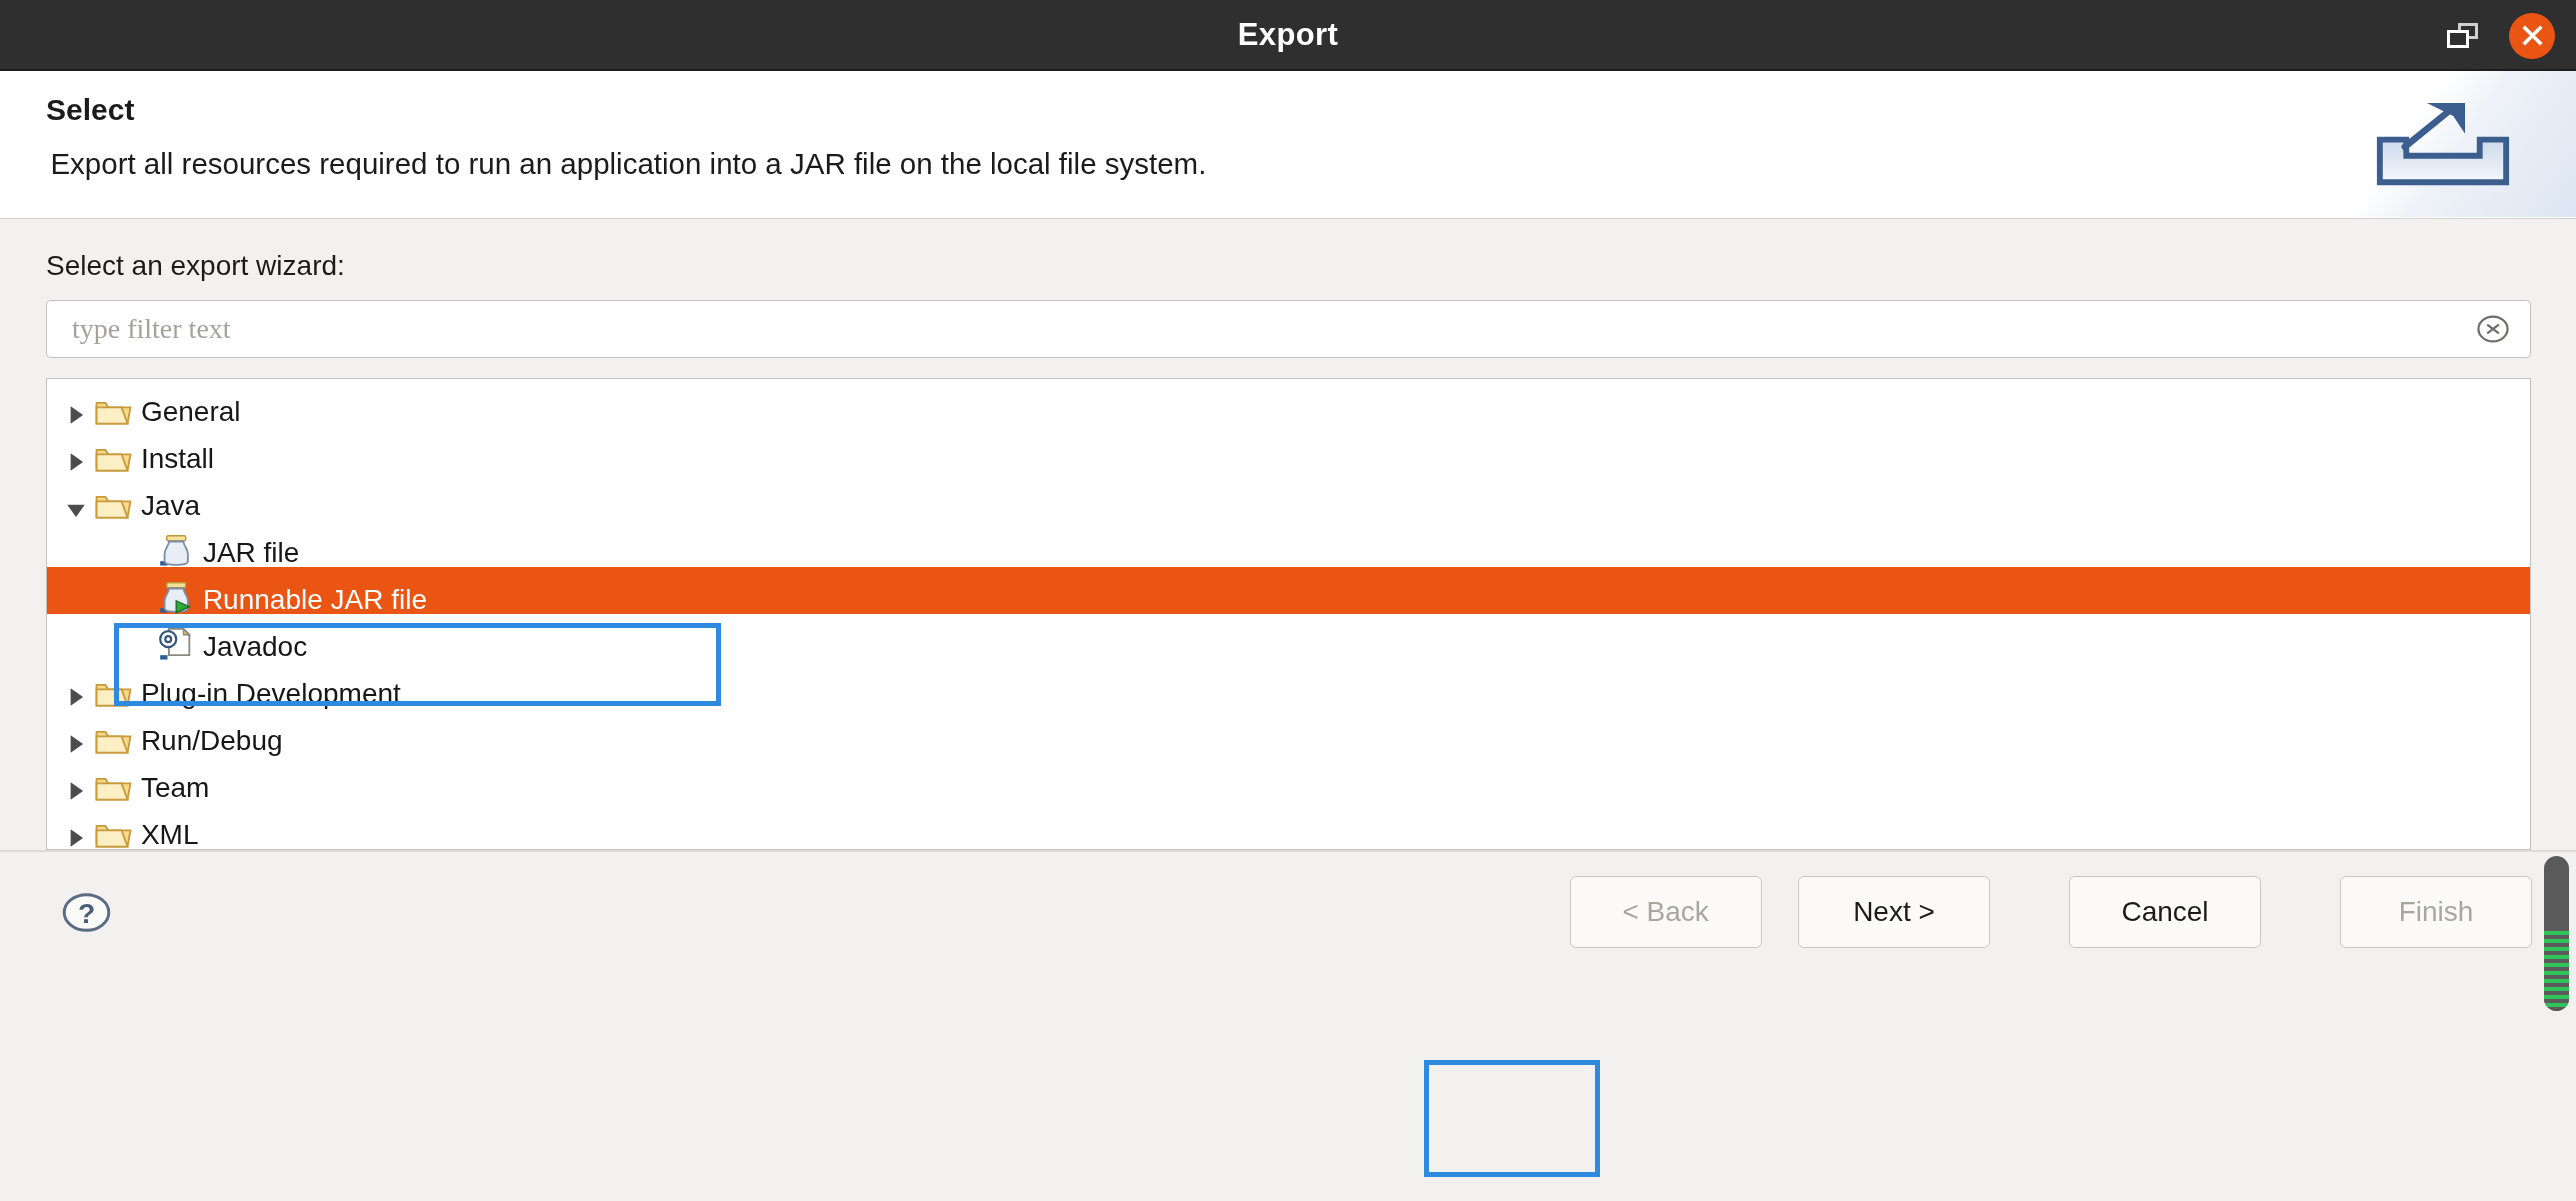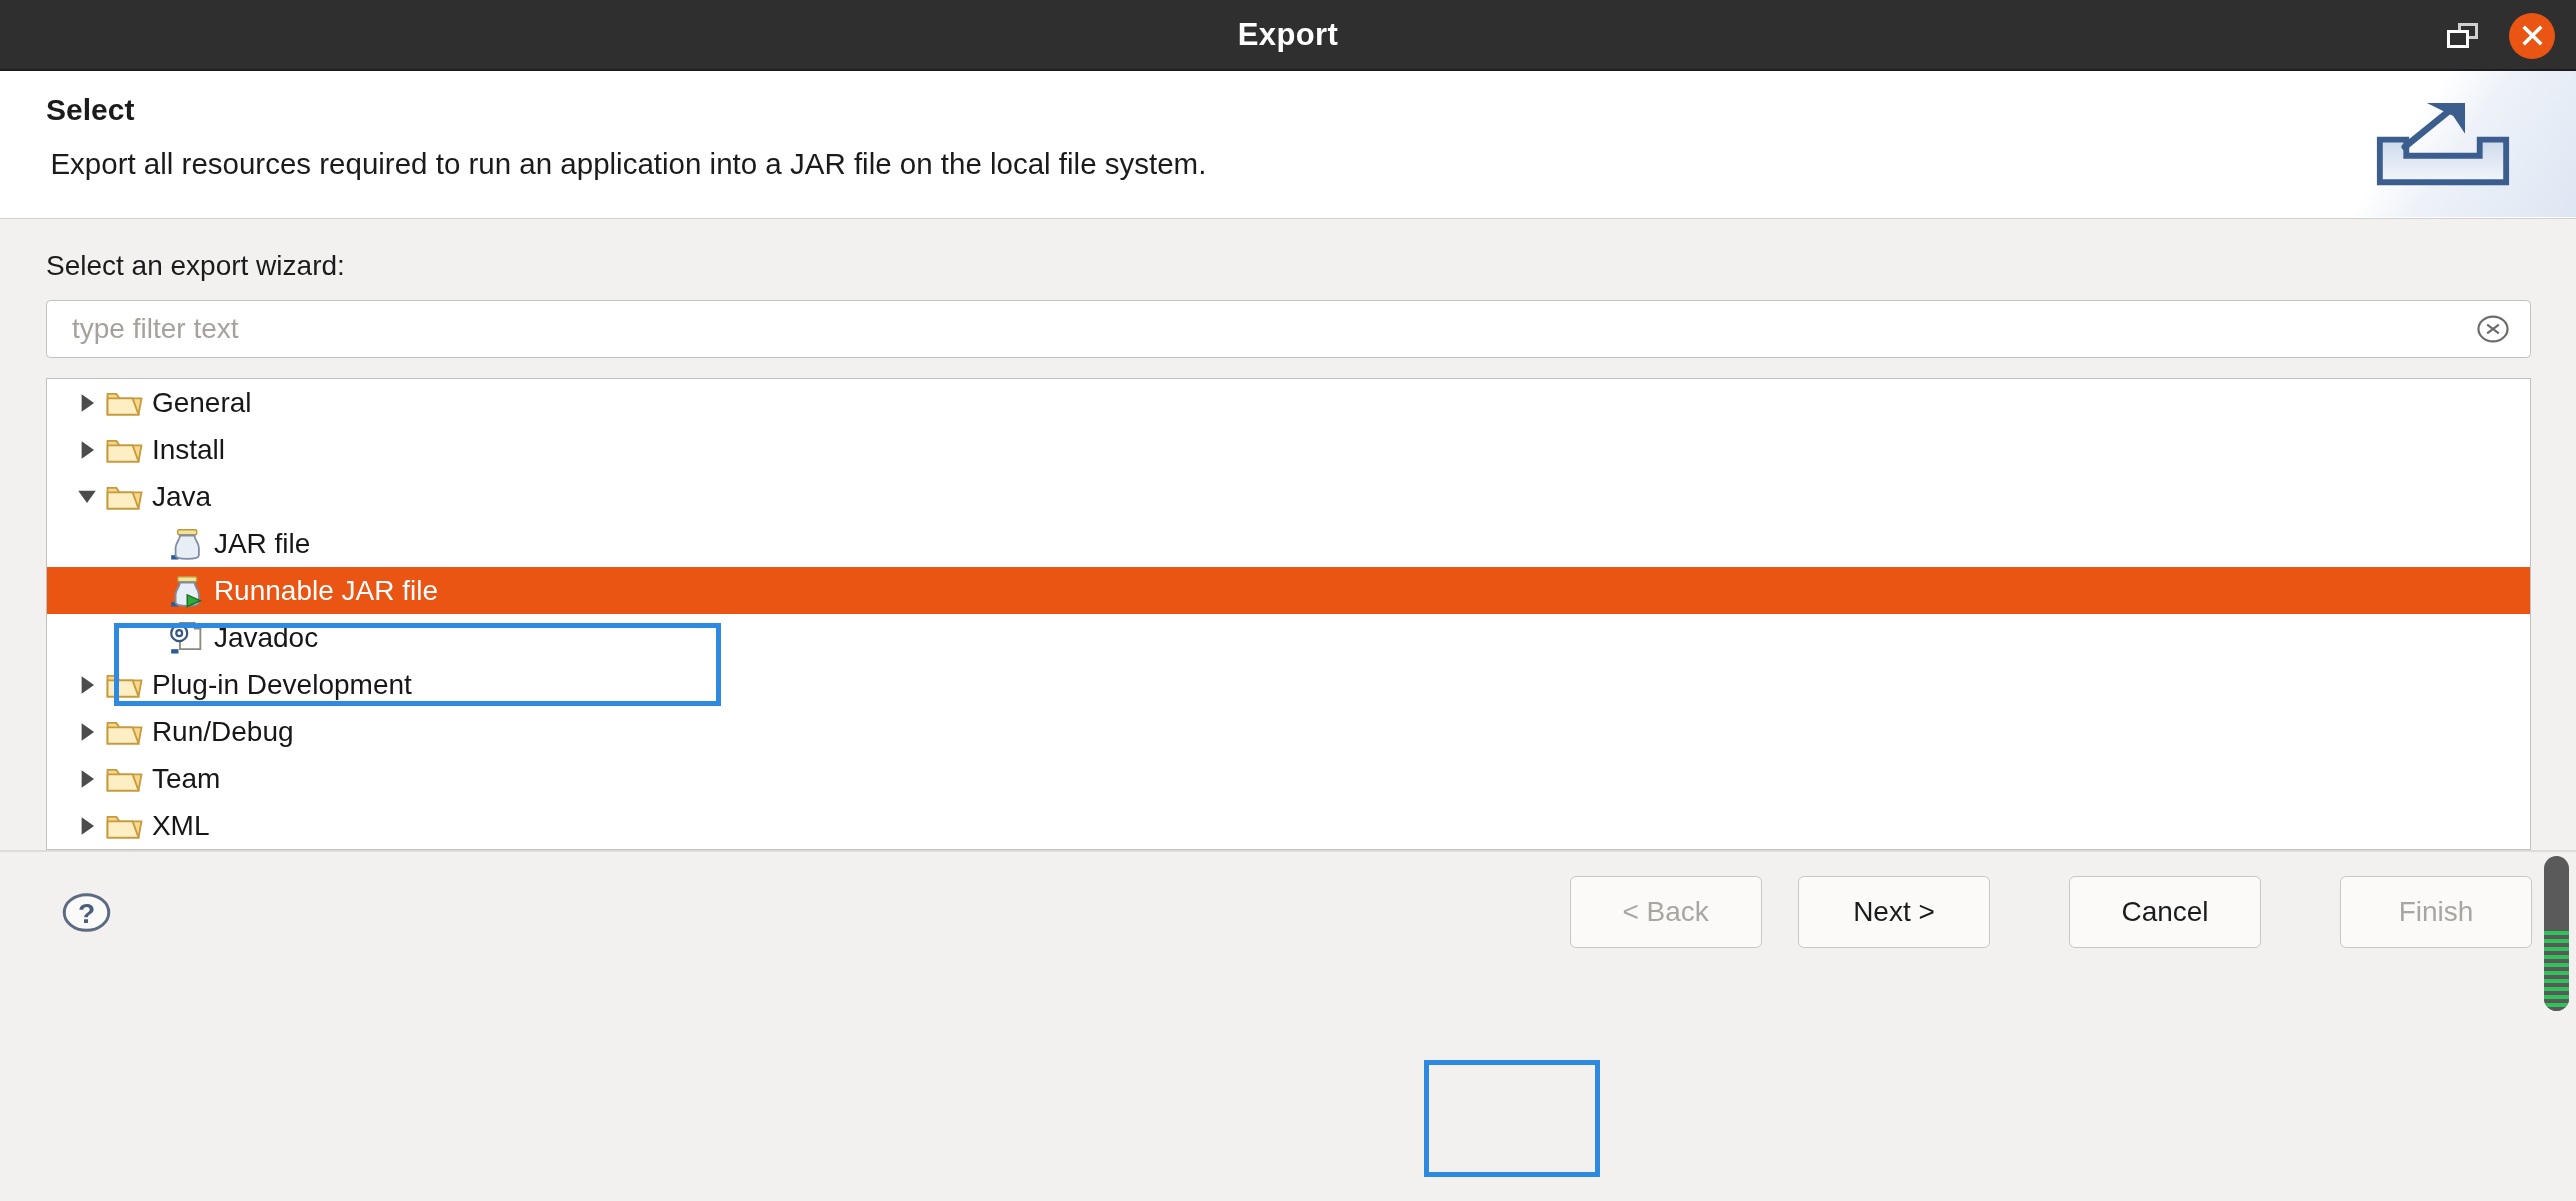--- a/index.html
+++ b/index.html
@@ -131,21 +131,21 @@
     width: 2485px;
   }
   .filter-input {
     width: 100%;
     height: 58px;
     background: #ffffff;
     border: 1.5px solid #c3c1bd;
     border-radius: 4.4px;
     font-size: 28px;
     color: #a6a29b;
-    font-family: Liberation Sans, sans-serif;
+    font-family: Liberation Serif, serif;
     padding: 0 74px 0 25px;
     outline: none;
   }
   .filter-input::placeholder { color: #a6a29b; opacity: 1; }
   .clear-icon {
     position: absolute;
     right: 22px;
     top: 50%;
     transform: translateY(-50%);
     width: 32px;
@@ -158,22 +158,22 @@
     width: 2485px;
     height: 472px;
     background: #ffffff;
     border: 1.5px solid #c3c1bd;
     overflow: hidden;
     position: relative;
   }
   .tree-row {
     height: 47px;
     display: flex;
-    align-items: center;
-    padding-left: 24px;
+    align-items: flex-end;
+    padding-left: 13px;
     cursor: pointer;
     white-space: nowrap;
   }
   .tree-row.selected { background: #ea5514; }
   .tree-row.selected .tree-label { color: #ffffff; }
 
   .twisty {
     width: 32px;
     flex: 0 0 32px;
     display: flex;

